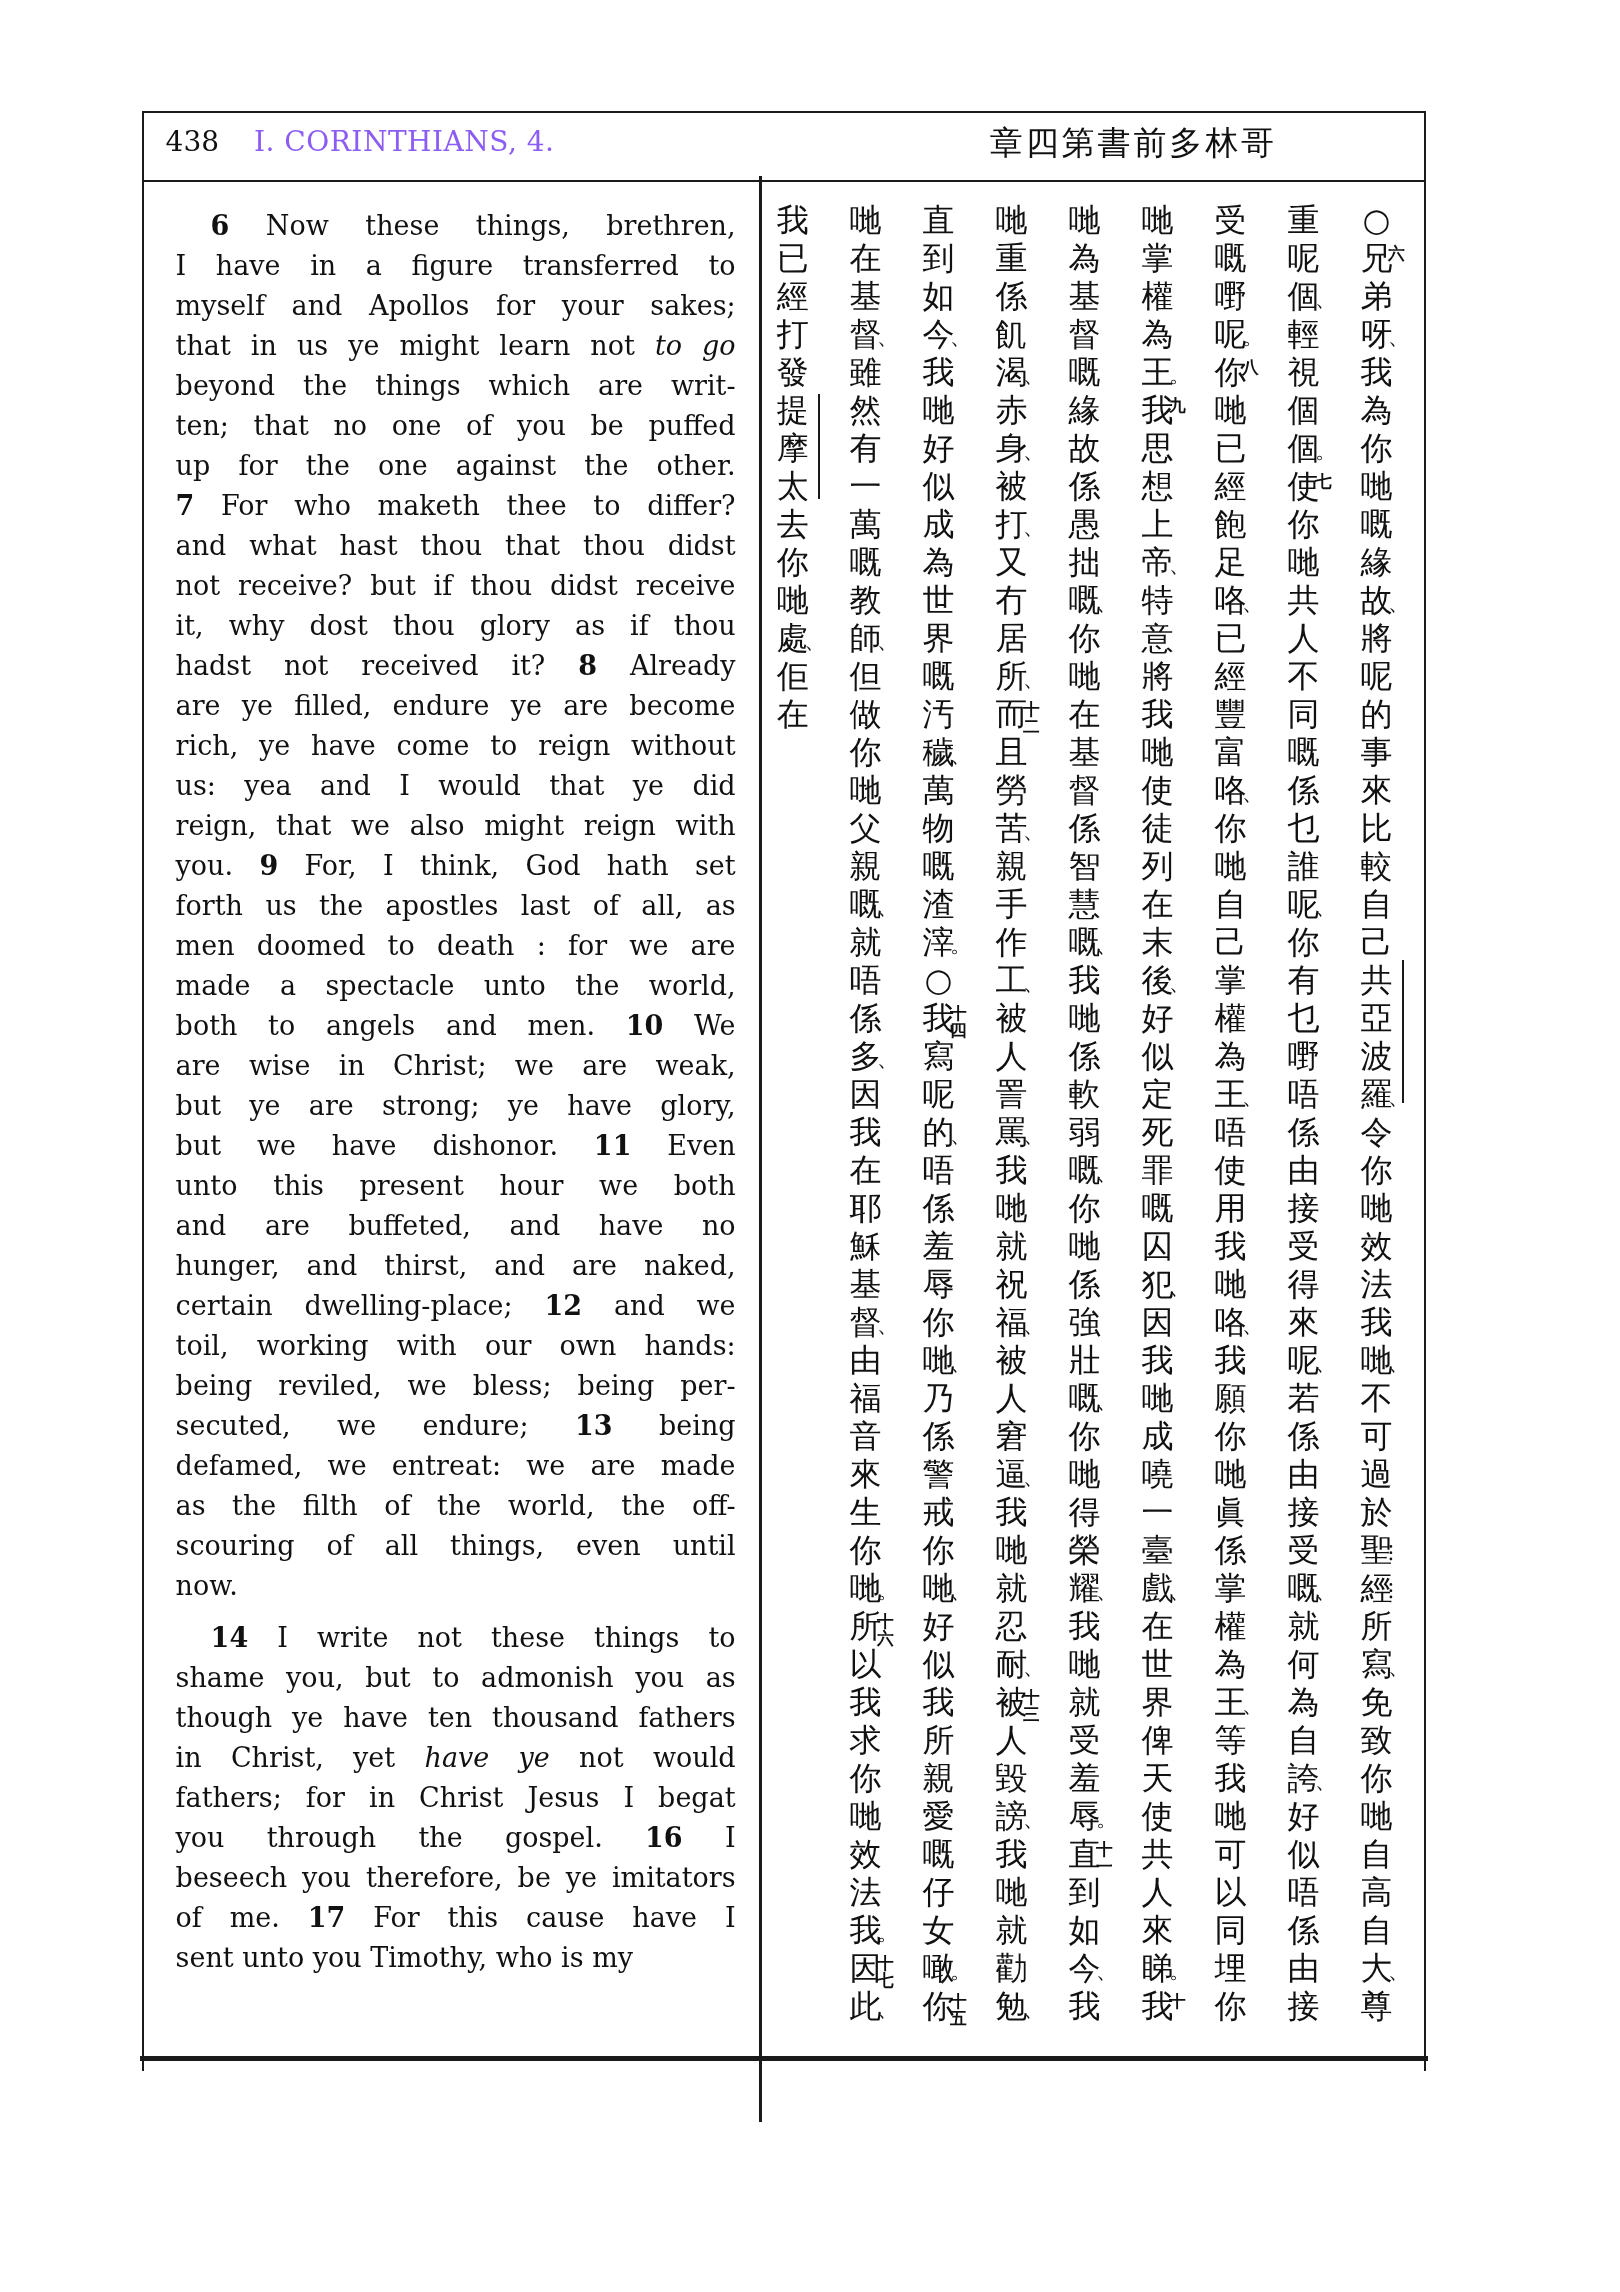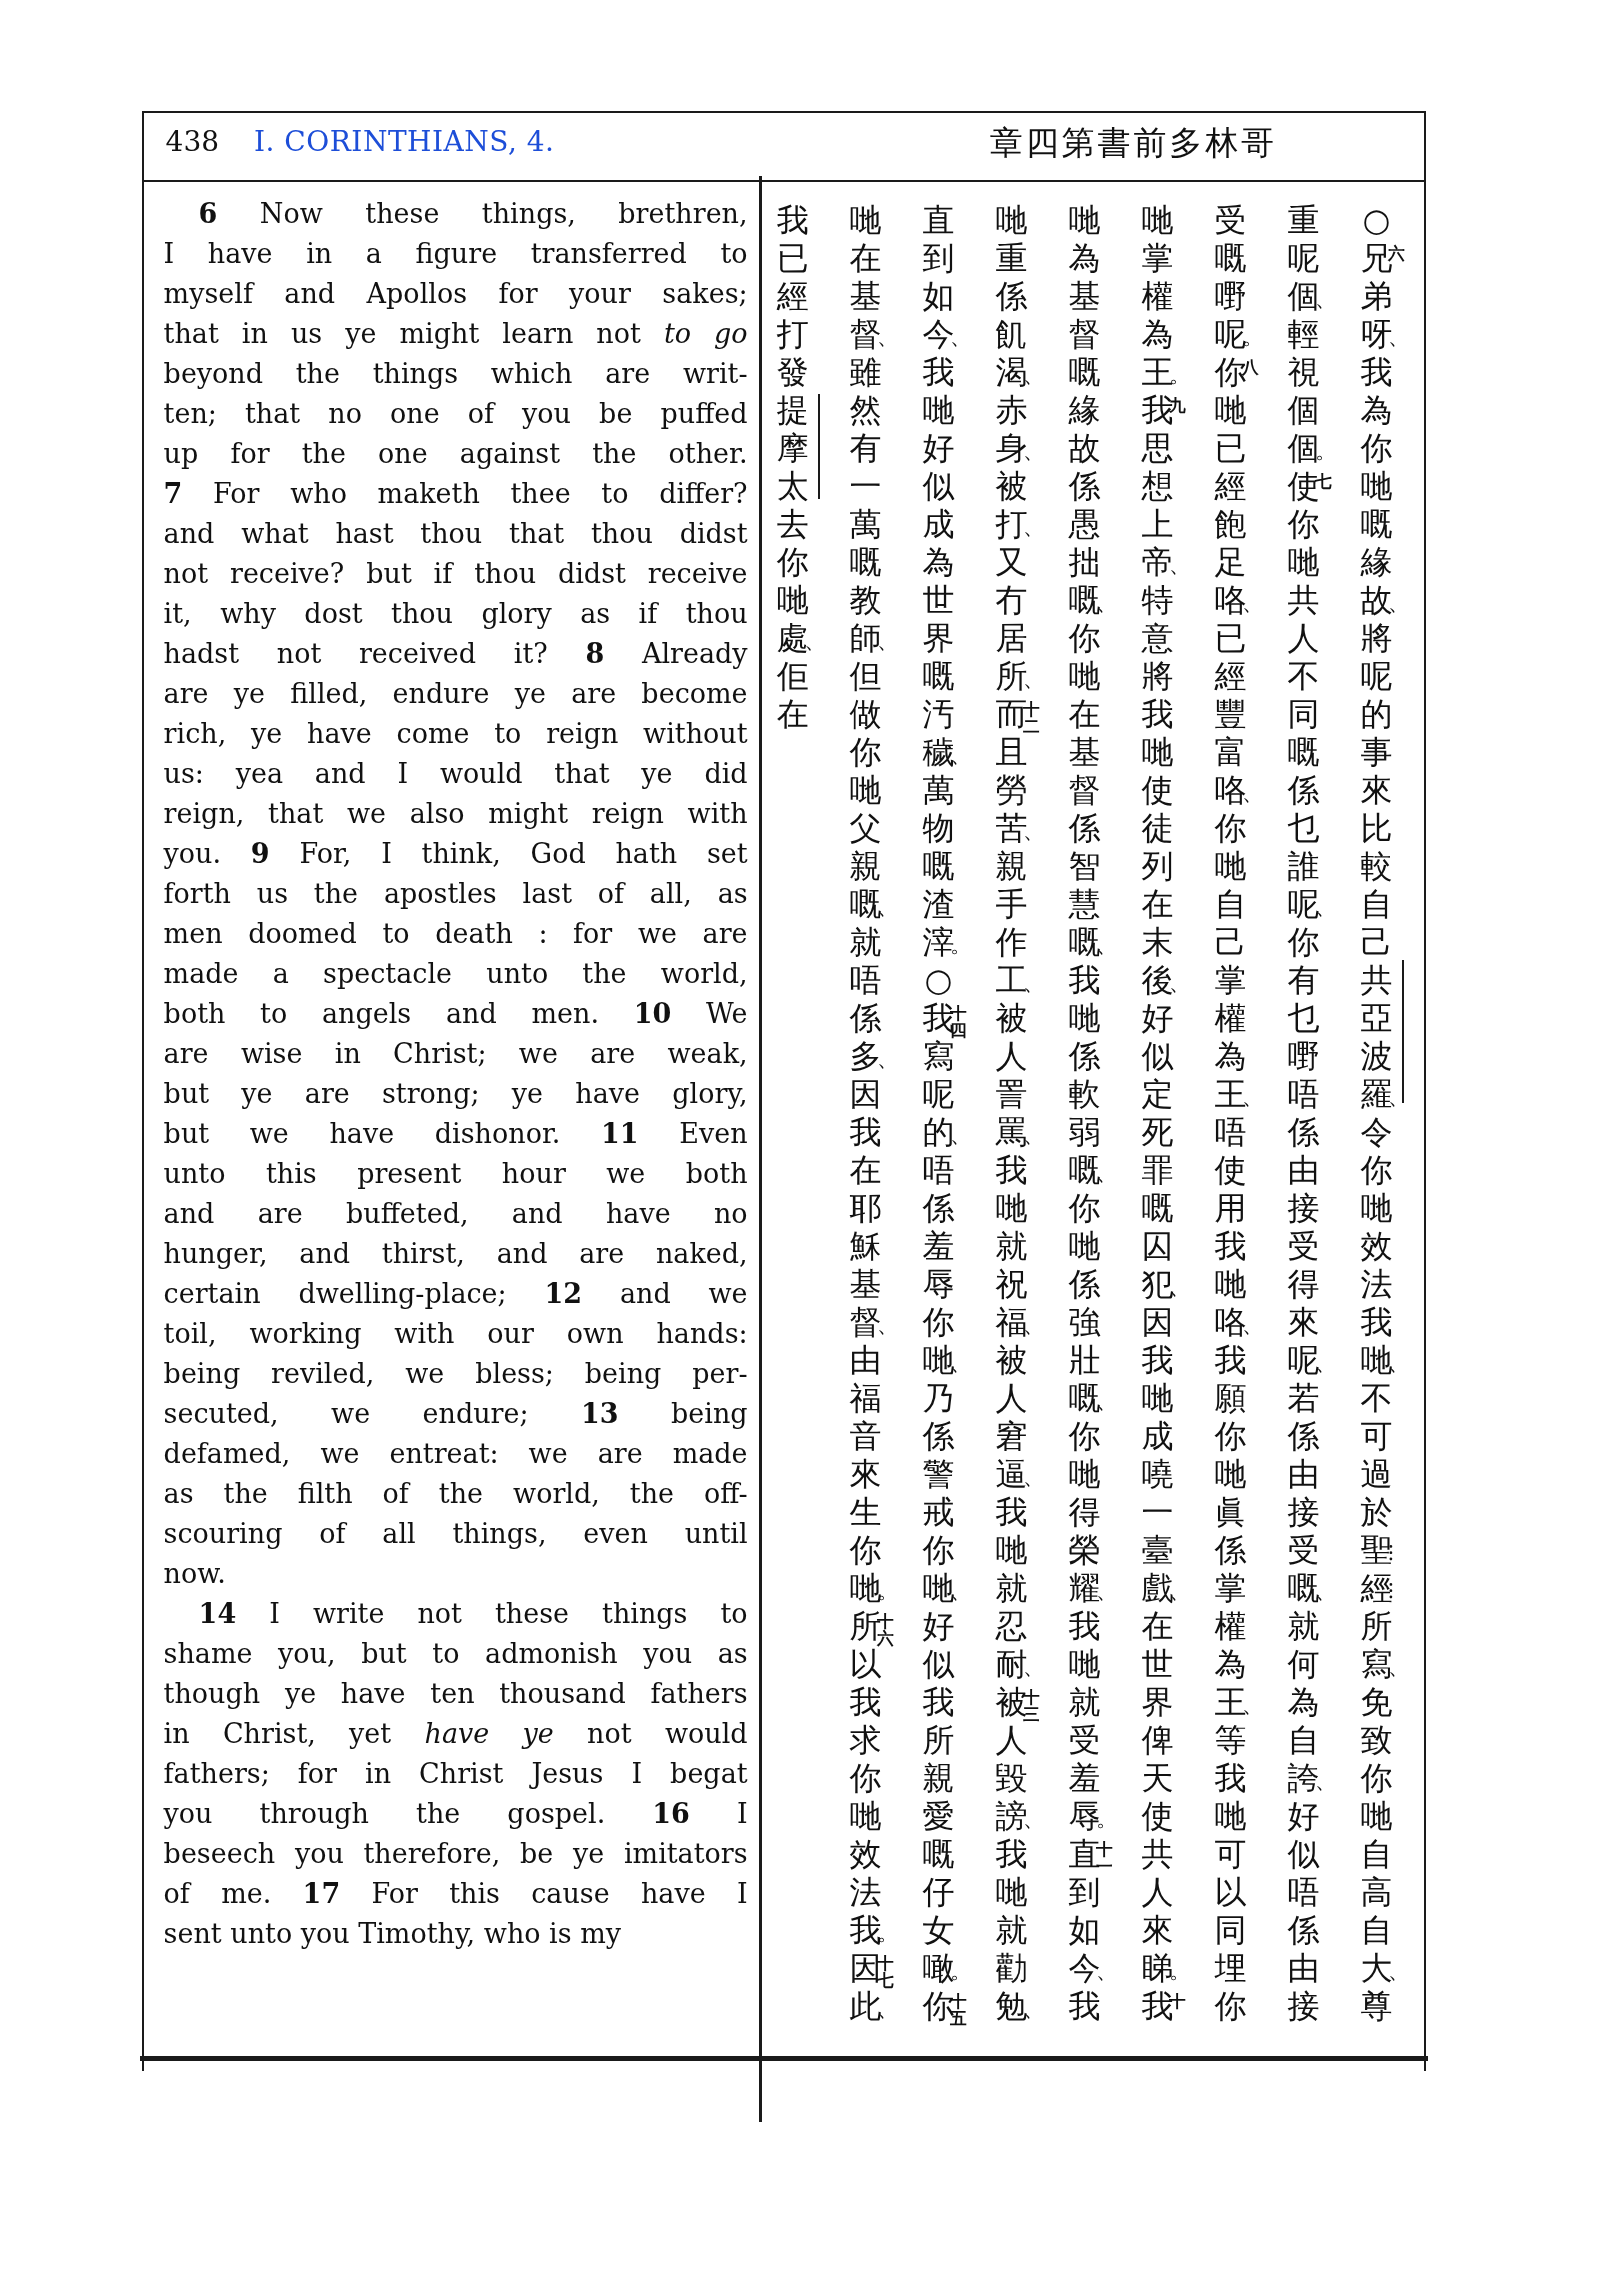--- a/index.html
+++ b/index.html
@@ -15,34 +15,34 @@
   .header {
     position: absolute; left: 0; top: 0; width: 100%; height: 69px;
     border-bottom: 2.9px solid #1a1a1a; box-sizing: border-box;
   }
   .page-number {
     position: absolute; left: 21.6px; top: 11.8px;
     font-family: "DejaVu Serif", serif; font-size: 28px; color: #111;
   }
   .running-title {
     position: absolute; left: 110px; top: 11.8px;
-    font-family: "DejaVu Serif", serif; font-size: 28px; color: #1d4ed8; letter-spacing: 0.5px;
+    font-family: "DejaVu Serif", serif; font-size: 28px; color: #8b5cf6; letter-spacing: 0.5px;
   }
   .chinese-title {
     position: absolute; right: 147px; top: 7.8px;
     font-family: "DejaVu Serif", serif; font-size: 33px; color: #111; letter-spacing: 2.9px;
   }
   .divider {
     position: absolute; left: 615px; top: 63px; width: 2.9px; height: 1946px; background: #1a1a1a;
   }
   .english-col {
     position: absolute; left: 19.6px; top: 81px; width: 584px;
     font-family: "DejaVu Serif", serif; font-size: 27px; line-height: 40px; color: #111;
   }
-  .para { margin: 0; text-align: justify; }
+  .para { margin: 12px; text-align: justify; }
   .para .line { display: block; text-align: justify; text-align-last: justify; white-space: nowrap; height: 40px; overflow: visible; }
   .para .line.last { text-align-last: left; }
   .vnum { font-weight: bold; }
   .indent { padding-left: 35px; }
   .chinese-area {
     position: absolute; left: 637px; top: 88px; width: 627px; height: 1862px;
   }
   .zh-col {
     position: absolute; top: 0; width: 55px;
     font-family: "DejaVu Serif", serif; font-size: 32px; color: #111;

